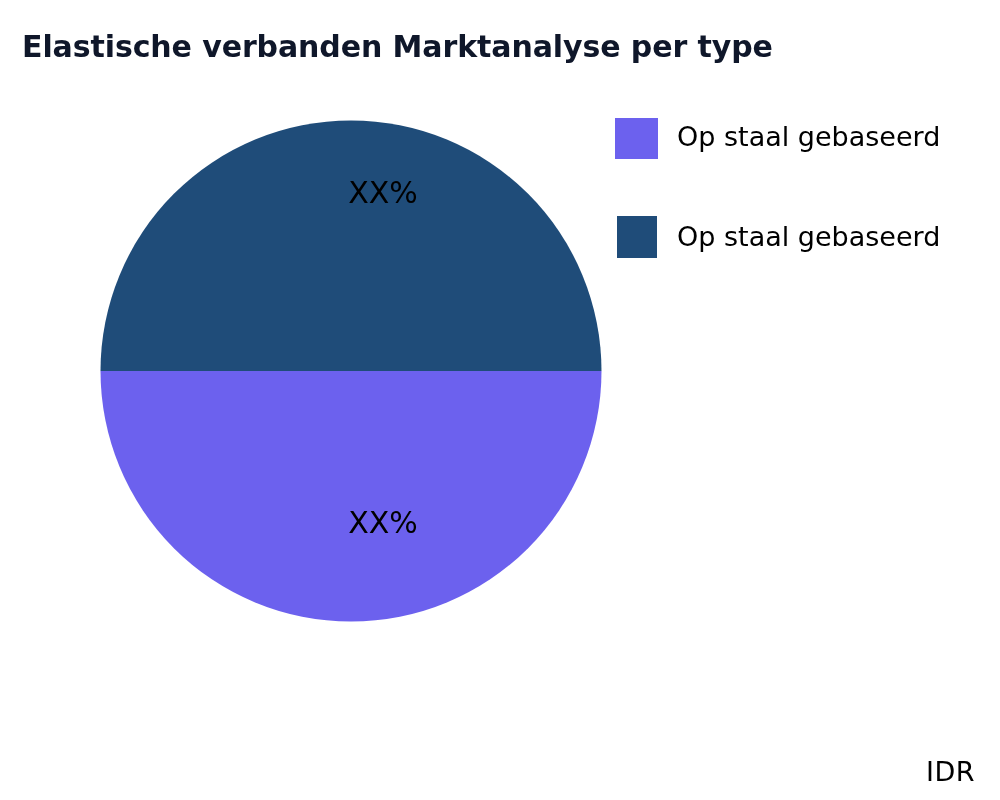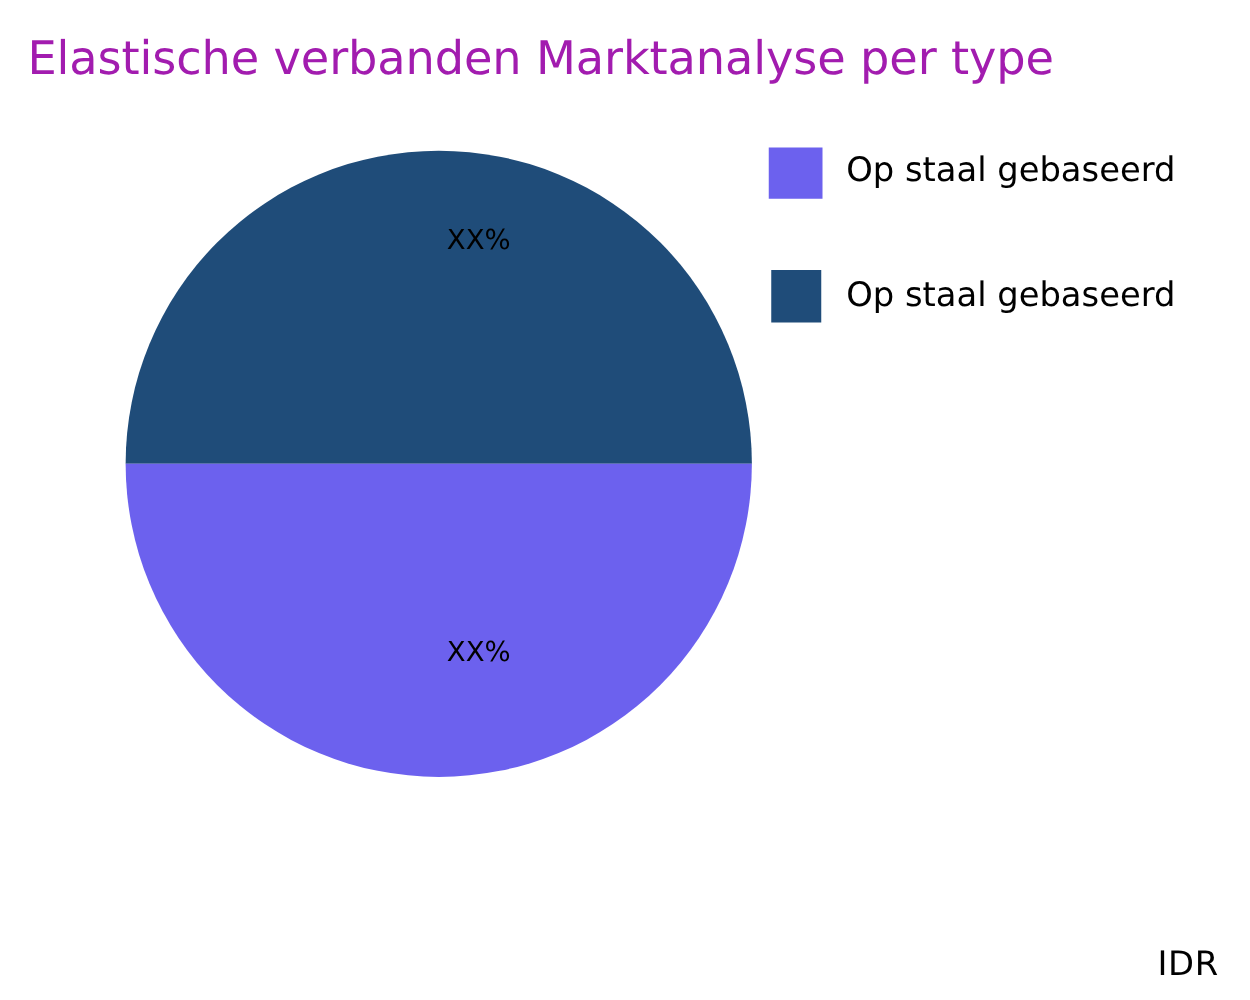--- a/index.html
+++ b/index.html
@@ -20,24 +20,24 @@
     left: 0; top: 0;
     width: 1000px;
     height: 800px;
   }
 
   
   .chart-title {
     position: absolute;
     left: 22px;
     top: 28px;
-    font-size: 37px;
+    font-size: 30px;
     line-height: 38px;
-    font-weight: 400;
-    color: #a21caf;
+    font-weight: 700;
+    color: #0f172a;
     white-space: nowrap;
     letter-spacing: -0.1px;
   }
 
   
   .pie-wrap {
     position: absolute;
     left: 100px;
     top: 120px;
     width: 502px;
@@ -47,21 +47,21 @@
     position: absolute;
     left: 0; top: 0;
     width: 502px;
     height: 502px;
     display: block;
   }
 
   
   .slice-label {
     position: absolute;
-    font-size: 22px;
+    font-size: 30px;
     line-height: 26px;
     color: #000000;
     white-space: nowrap;
     text-align: left;
     transform: translate(-50%, -50%);
   }
   .slice-label--top  { left: 383px; top: 193px; }
   .slice-label--bottom { left: 383px; top: 523px; }
 
   

